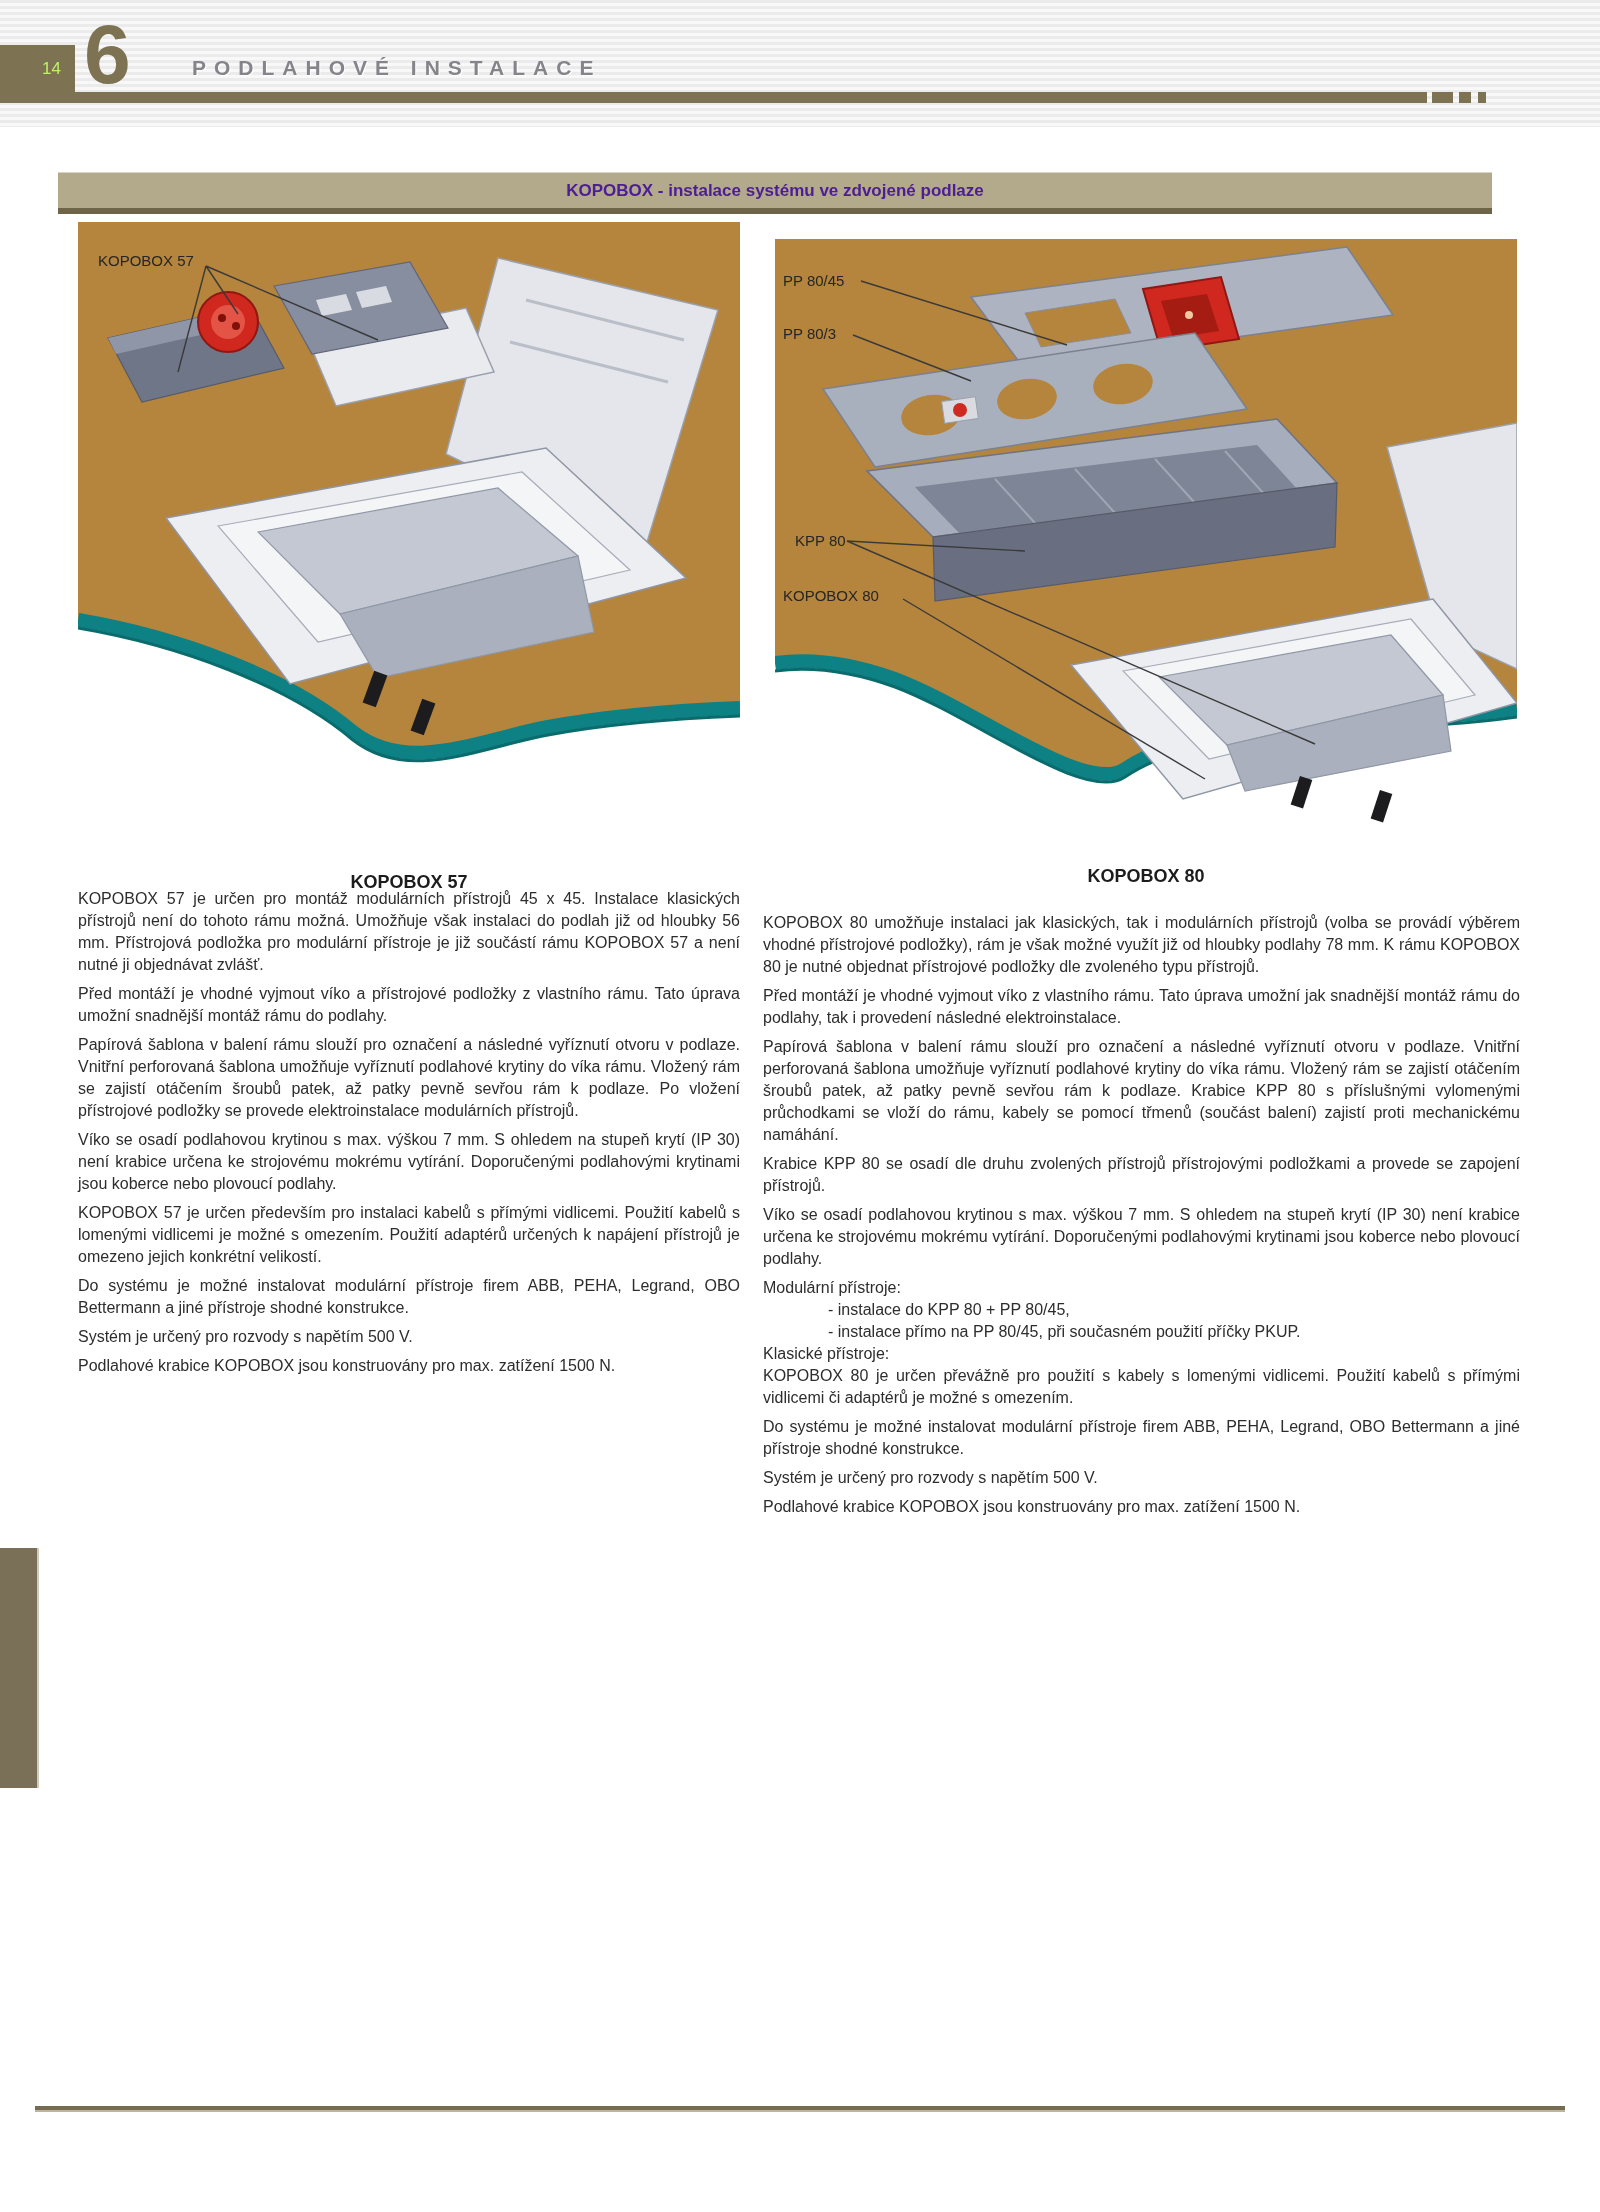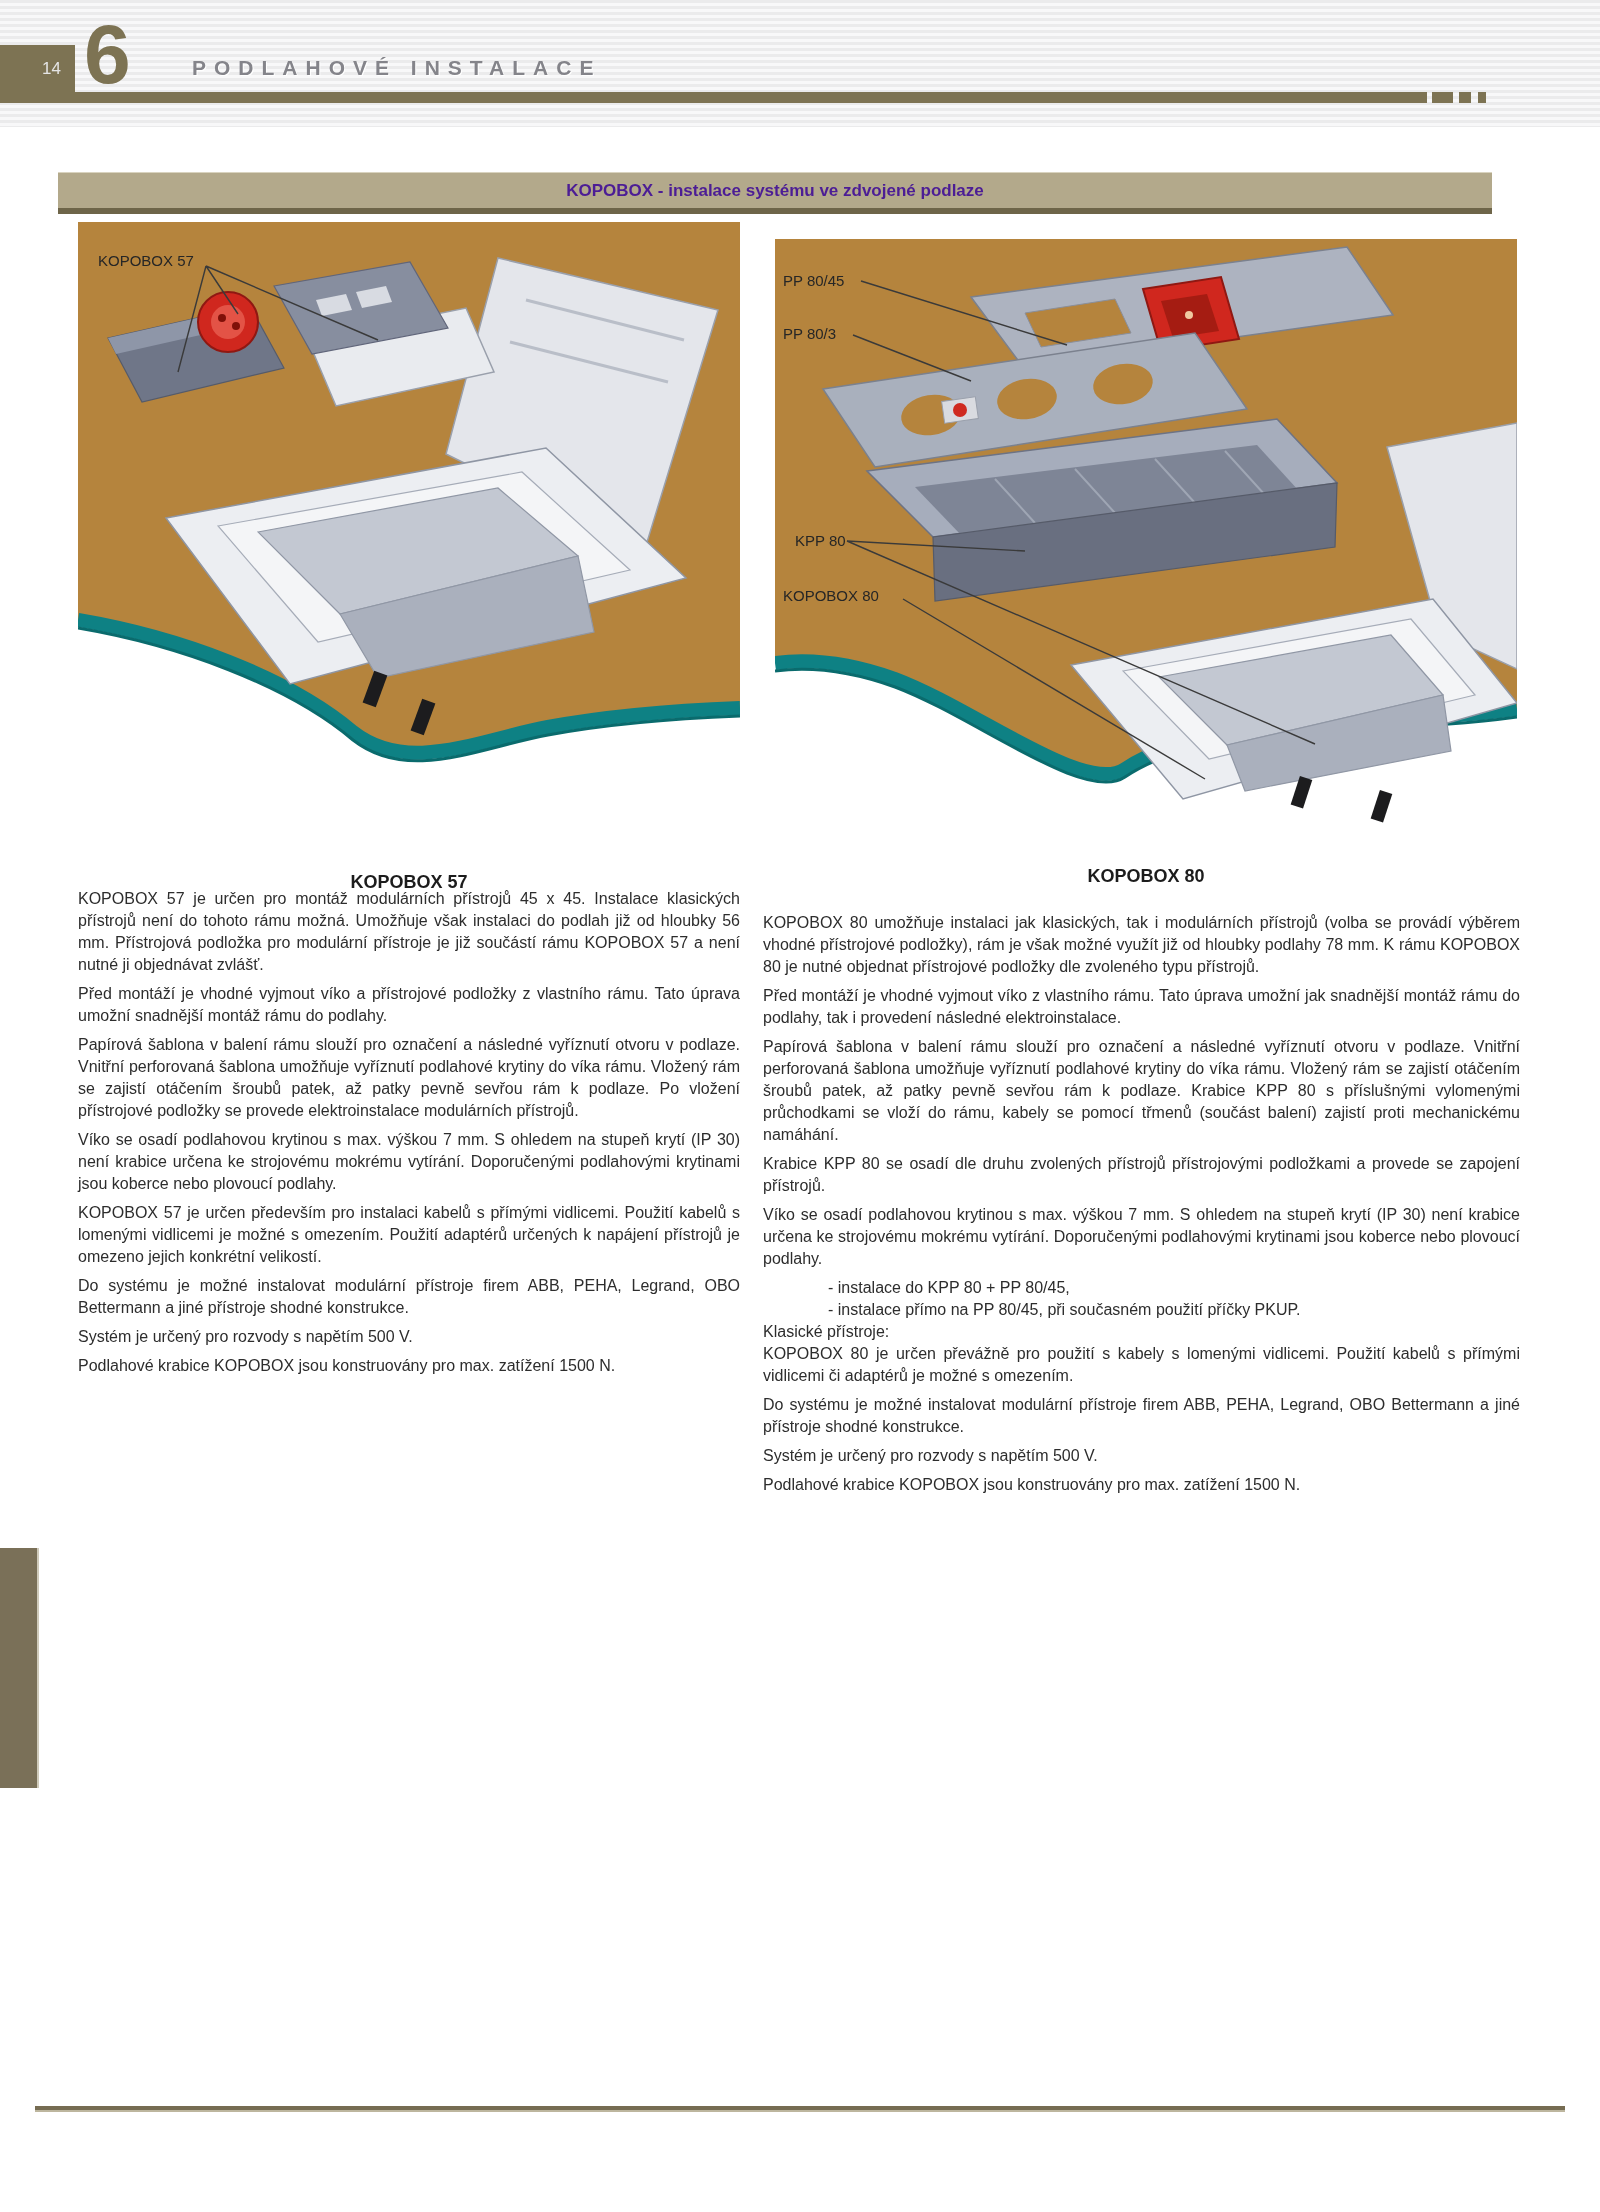--- a/index.html
+++ b/index.html
@@ -7,21 +7,21 @@
     width:1600px;height:2212px;position:relative;background:#ffffff;
     font-family:"Liberation Sans", sans-serif;color:#2d2d2d;overflow:hidden;
   }
   
   .header-band{
     position:absolute;left:0;top:0;width:1600px;height:127px;
     background:repeating-linear-gradient(180deg,#ebebec 0 3px,#f8f8f9 3px 6px);
   }
   .page-num-box{
     position:absolute;left:0;top:45px;width:75px;height:47px;background:#7d7353;
-    color:#e5e5e5;font-size:17px;line-height:47px;text-align:right;padding-right:14px;
+    color:#bef264;font-size:17px;line-height:47px;text-align:right;padding-right:14px;
     box-sizing:border-box;
   }
   .chapter-num{
     position:absolute;left:84px;top:12px;font-size:84px;font-weight:bold;
     color:#7d7353;line-height:1;
   }
   .header-title{
     position:absolute;left:192px;top:56px;font-size:21px;font-weight:bold;
     letter-spacing:8px;color:#84848a;text-shadow:1px 1px 0 #ffffff;
   }
@@ -174,20 +174,21 @@
   <p>Systém je určený pro rozvody s napětím 500 V.</p>
   <p>Podlahové krabice KOPOBOX jsou konstruovány pro max. zatížení 1500 N.</p>
 </div>
 
 <div class="col right">
   <p>KOPOBOX 80 umožňuje instalaci jak klasických, tak i modulárních přístrojů (volba se provádí výběrem vhodné přístrojové podložky), rám je však možné využít již od hloubky podlahy 78 mm. K rámu KOPOBOX 80 je nutné objednat přístrojové podložky dle zvoleného typu přístrojů.</p>
   <p>Před montáží je vhodné vyjmout víko z vlastního rámu. Tato úprava umožní jak snadnější montáž rámu do podlahy, tak i provedení následné elektroinstalace.</p>
   <p>Papírová šablona v balení rámu slouží pro označení a následné vyříznutí otvoru v podlaze. Vnitřní perforovaná šablona umožňuje vyříznutí podlahové krytiny do víka rámu. Vložený rám se zajistí otáčením šroubů patek, až patky pevně sevřou rám k podlaze. Krabice KPP 80 s příslušnými vylomenými průchodkami se vloží do rámu, kabely se pomocí třmenů (součást balení) zajistí proti mechanickému namáhání.</p>
   <p>Krabice KPP 80 se osadí dle druhu zvolených přístrojů přístrojovými podložkami a provede se zapojení přístrojů.</p>
   <p>Víko se osadí podlahovou krytinou s max. výškou 7 mm. S ohledem na stupeň krytí (IP 30) není krabice určena ke strojovému mokrému vytírání. Doporučenými podlahovými krytinami jsou koberce nebo plovoucí podlahy.</p>
+  <p class="list-label">Modulární přístroje:</p>
   <p class="list-item">- instalace do KPP 80 + PP 80/45,</p>
   <p class="list-item">- instalace přímo na PP 80/45, při současném použití příčky PKUP.</p>
   <p class="list-label">Klasické přístroje:</p>
   <p class="after-gap">KOPOBOX 80 je určen převážně pro použití s kabely s lomenými vidlicemi. Použití kabelů s přímými vidlicemi či adaptérů je možné s omezením.</p>
   <p>Do systému je možné instalovat modulární přístroje firem ABB, PEHA, Legrand, OBO Bettermann a jiné přístroje shodné konstrukce.</p>
   <p>Systém je určený pro rozvody s napětím 500 V.</p>
   <p>Podlahové krabice KOPOBOX jsou konstruovány pro max. zatížení 1500 N.</p>
 </div>
 
 <div class="chapter-tab"></div>

